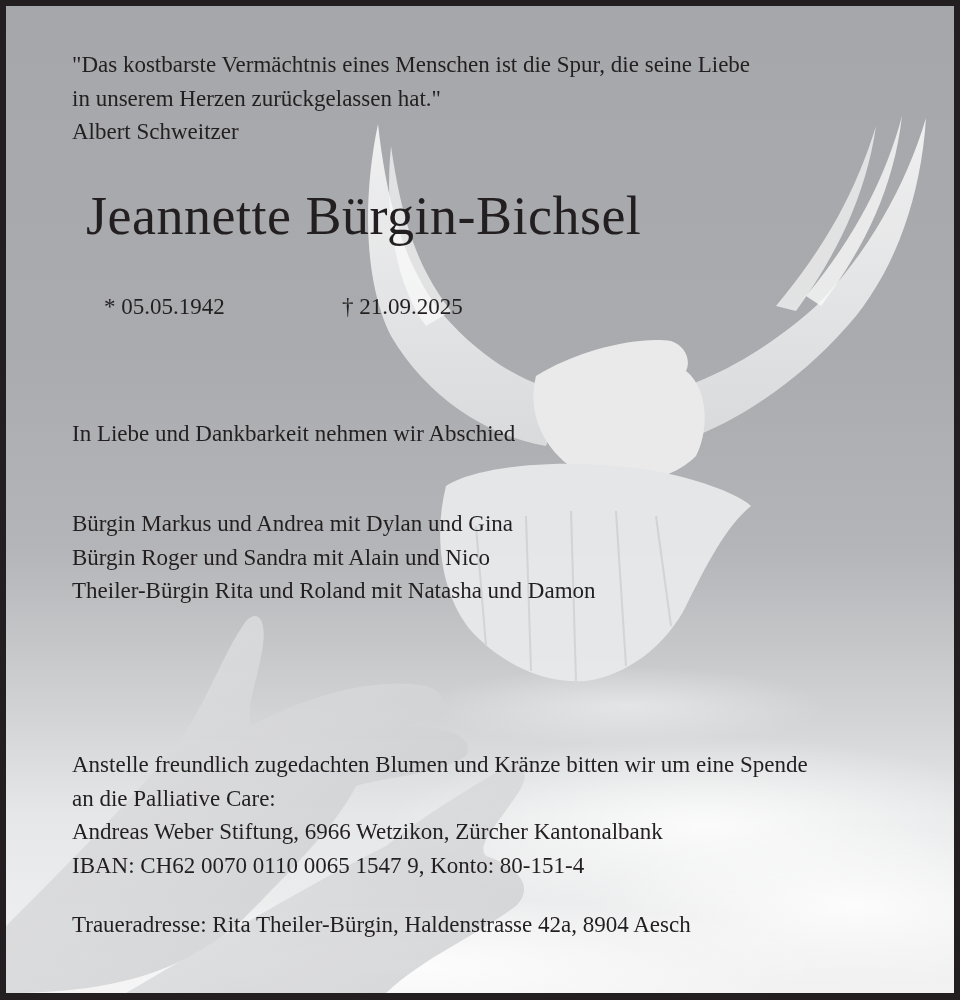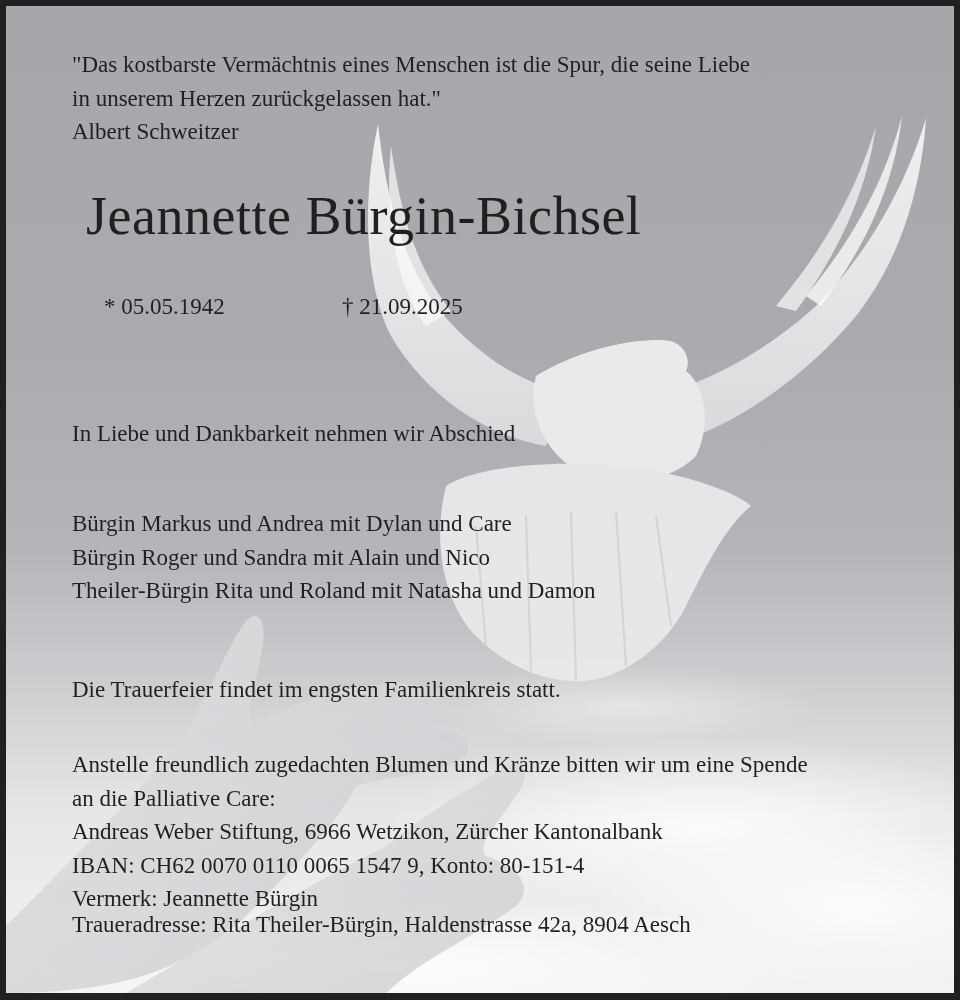--- a/index.html
+++ b/index.html
@@ -77,29 +77,27 @@
   </div>
 
   <div class="name" style="left:80px; top:180px;">Jeannette Bürgin-Bichsel</div>
 
   <div class="txt" style="left:98px; top:284px;">* 05.05.1942</div>
   <div class="txt" style="left:319px; top:284px;margin-left:17px;">† 21.09.2025</div>
 
   <div class="txt" style="left:66px; top:411px;">In Liebe und Dankbarkeit nehmen wir Abschied</div>
 
   <div class="txt" style="left:66px; top:501px;">
-    <span class="line">Bürgin Markus und Andrea mit Dylan und Care</span>
+    <span class="line">Bürgin Markus und Andrea mit Dylan und Gina</span>
     <span class="line">Bürgin Roger und Sandra mit Alain und Nico</span>
     <span class="line">Theiler-Bürgin Rita und Roland mit Natasha und Damon</span>
   </div>
 
-  <div class="txt" style="left:66px; top:667px;">Die Trauerfeier findet im engsten Familienkreis statt.</div>
 
   <div class="txt" style="left:66px; top:742px;">
     <span class="line">Anstelle freundlich zugedachten Blumen und Kränze bitten wir um eine Spende</span>
     <span class="line">an die Palliative Care:</span>
     <span class="line">Andreas Weber Stiftung, 6966 Wetzikon, Zürcher Kantonalbank</span>
     <span class="line">IBAN: CH62 0070 0110 0065 1547 9, Konto: 80-151-4</span>
-    <span class="line">Vermerk: Jeannette Bürgin</span>
   </div>
 
   <div class="txt" style="left:66px; top:902px;">Traueradresse: Rita Theiler-Bürgin, Haldenstrasse 42a, 8904 Aesch</div>
 </div>
 
 </body></html>

